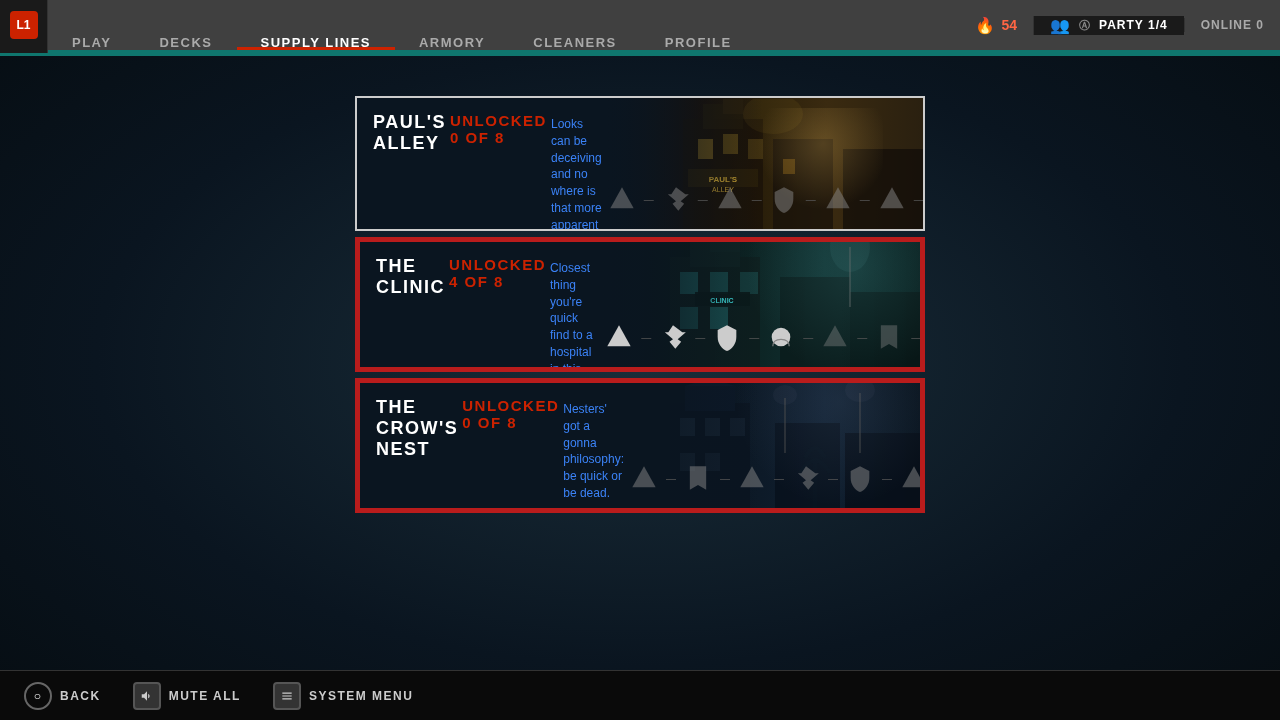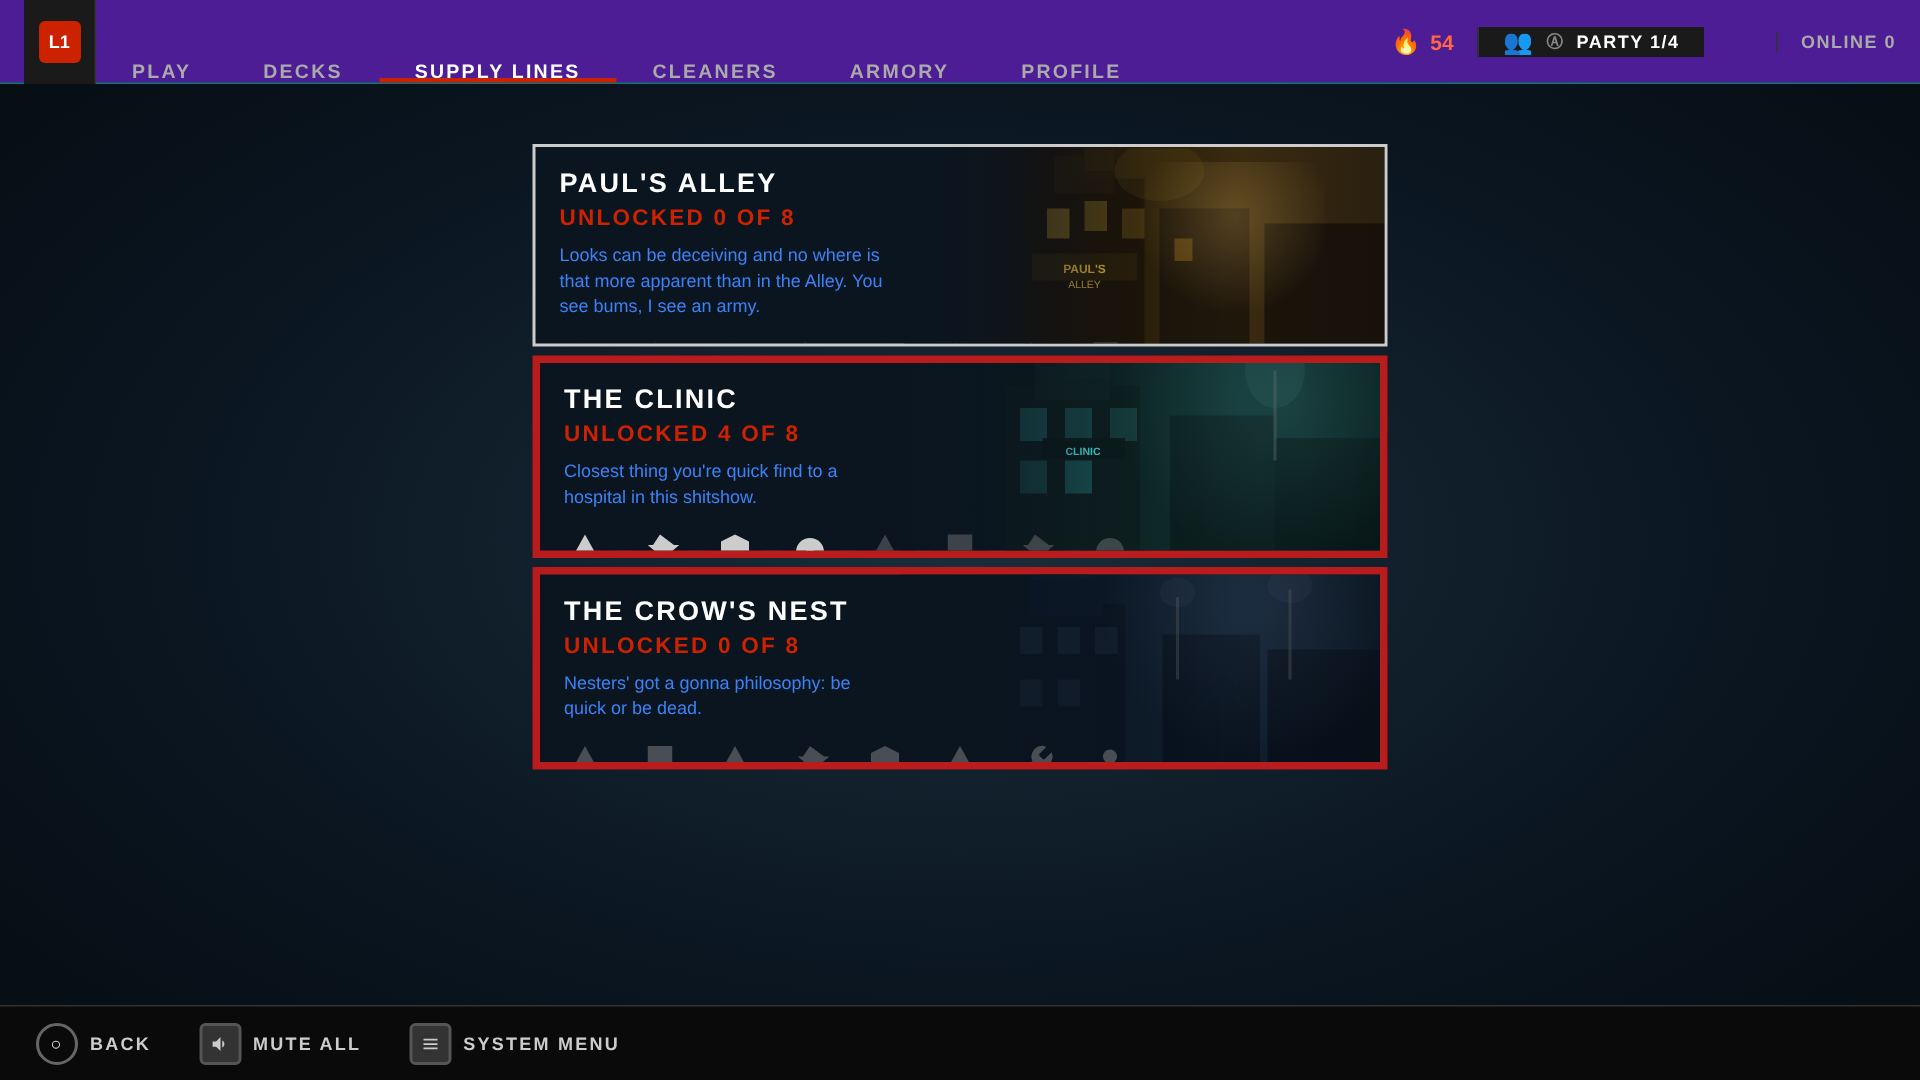--- a/index.html
+++ b/index.html
@@ -20,24 +20,23 @@
       background: radial-gradient(ellipse at center, #1a2e3a 0%, #0a1520 60%, #060d12 100%);
       z-index: 0;
     }
 
     
     .navbar {
       position: relative;
       z-index: 10;
       display: flex;
       align-items: center;
-      background: #4c1d95;
+      background: #404040;
       height: 56px;
-      border-bottom: 1px solid #0f766e;
-      padding-left: 16px;
+      border-bottom: 6px solid #0f766e;
     }
 
     .nav-logo {
       width: 48px;
       height: 56px;
       display: flex;
       align-items: center;
       justify-content: center;
       background: #1a1a1a;
       border-right: 1px solid #333;
@@ -136,21 +135,20 @@
       display: flex;
       align-items: center;
       gap: 8px;
       padding: 0 16px;
       height: 100%;
       border-left: 1px solid #333;
       font-size: 12px;
       font-weight: bold;
       letter-spacing: 1px;
       color: #aaa;
-      margin-left: 48px;
     }
 
     
     .main-content {
       position: relative;
       z-index: 5;
       display: flex;
       flex-direction: column;
       align-items: center;
       padding: 40px 0 0 0;
@@ -235,21 +233,21 @@
       background:
         radial-gradient(circle at 75% 15%, rgba(150,180,220,0.1) 0%, transparent 40%);
     }
 
     .card-text-area {
       position: relative;
       z-index: 2;
       padding: 14px 16px;
       width: 55%;
       display: flex;
-      flex-direction: column;
+      flex-direction: row;
       gap: 4px;
     }
 
     .card-title {
       font-size: 18px;
       font-weight: 900;
       letter-spacing: 1.5px;
       text-transform: uppercase;
       color: #fff;
     }
@@ -402,24 +400,24 @@
     <div class="nav-item">
       <span>PLAY</span>
     </div>
     <div class="nav-item">
       <span>DECKS</span>
     </div>
     <div class="nav-item active">
       <span>SUPPLY LINES</span>
     </div>
     <div class="nav-item">
+      <span>ARMORY</span>
+    </div>
+    <div class="nav-item">
       <span>CLEANERS</span>
-    </div>
-    <div class="nav-item">
-      <span>ARMORY</span>
     </div>
     <div class="nav-item">
       <span>PROFILE</span>
     </div>
   </div>
 
   <div class="nav-right">
     <div class="nav-currency">
       <span class="fire-icon">🔥</span>
       <span>54</span>

